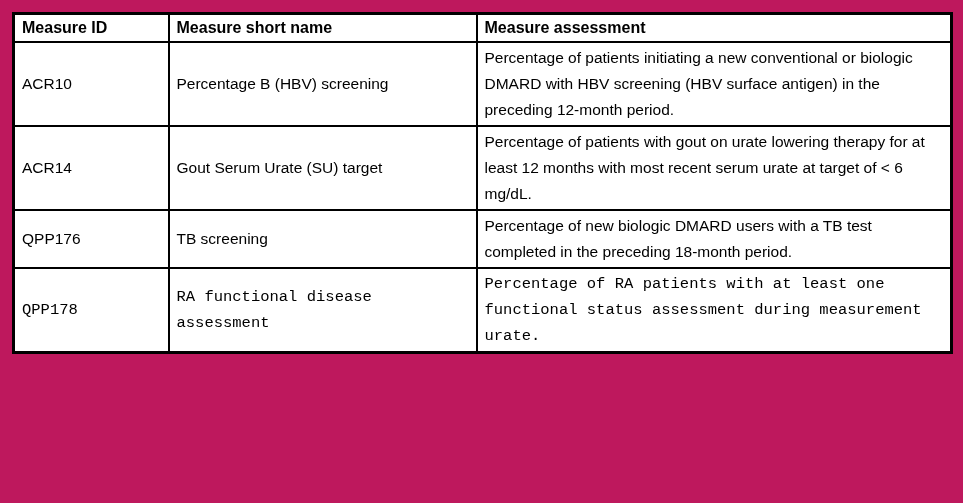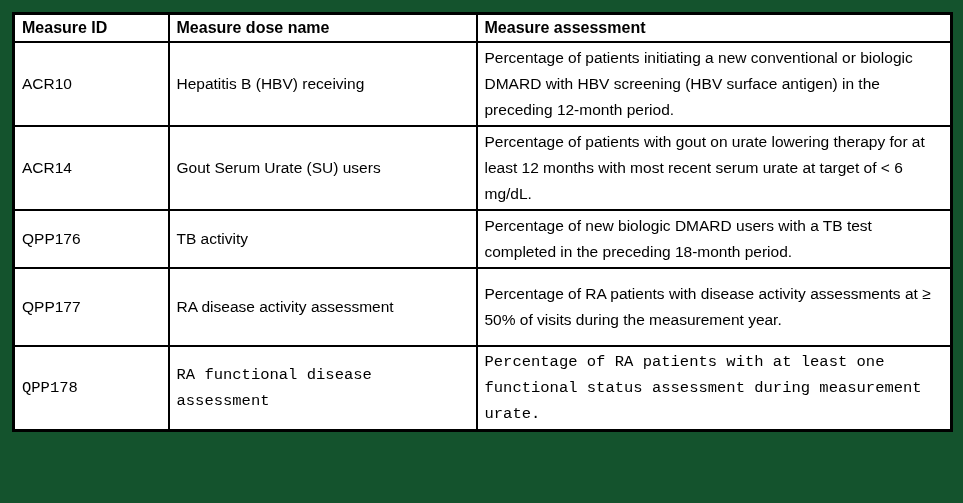--- a/index.html
+++ b/index.html
@@ -8,21 +8,21 @@
     background: #ffffff;
     width: 963px;
     height: 503px;
     font-family: "Liberation Sans", sans-serif;
     color: #000000;
   }
   .page {
     position: relative;
     width: 963px;
     height: 503px;
-    background: #14532d;
+    background: #be185d;
     overflow: hidden;
   }
   table.measures {
     position: absolute;
     left: 12px;
     top: 12px;
     width: 938px;
     border-collapse: collapse;
     table-layout: fixed;
     background: #ffffff;
@@ -63,44 +63,39 @@
 <div class="page">
   <table class="measures">
     <colgroup>
       <col class="c1">
         <col class="c2">
         <col class="c3">
     </colgroup>
     <thead>
       <tr class="hdr">
         <th>Measure ID</th>
-        <th>Measure dose name</th>
+        <th>Measure short name</th>
         <th>Measure assessment</th>
       </tr>
     </thead>
     <tbody>
       <tr class="r0">
         <td>ACR10</td>
-        <td>Hepatitis B (HBV) receiving</td>
+        <td>Percentage B (HBV) screening</td>
         <td class="desc">Percentage of patients initiating a new conventional or biologic DMARD with HBV screening (HBV surface antigen) in the preceding 12-month period.</td>
       </tr>
       <tr class="r1">
         <td>ACR14</td>
-        <td>Gout Serum Urate (SU) users</td>
+        <td>Gout Serum Urate (SU) target</td>
         <td class="desc">Percentage of patients with gout on urate lowering therapy for at least 12 months with most recent serum urate at target of &lt; 6 mg/dL.</td>
       </tr>
       <tr class="r3">
         <td>QPP176</td>
-        <td>TB activity</td>
+        <td>TB screening</td>
         <td class="desc">Percentage of new biologic DMARD users with a TB test completed in the preceding 18-month period.</td>
-      </tr>
-      <tr class="r4">
-        <td>QPP177</td>
-        <td>RA disease activity assessment</td>
-        <td class="desc">Percentage of RA patients with disease activity assessments at ≥ 50% of visits during the measurement year.</td>
       </tr>
       <tr class="r5">
         <td>QPP178</td>
         <td>RA functional disease assessment</td>
         <td class="desc">Percentage of RA patients with at least one functional status assessment during measurement urate.</td>
       </tr>
     </tbody>
   </table>
 </div>
 

